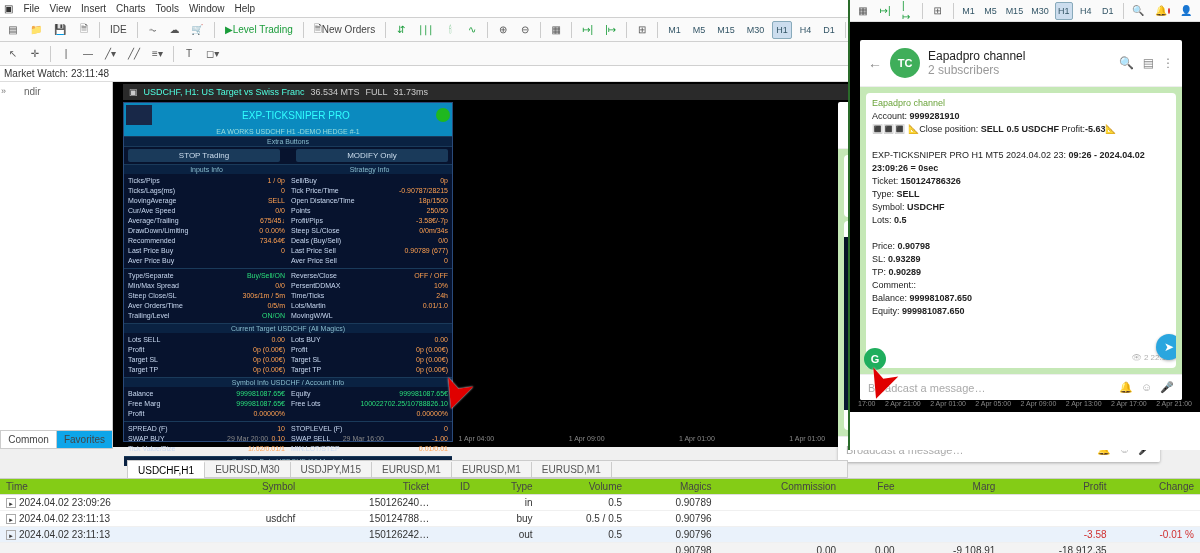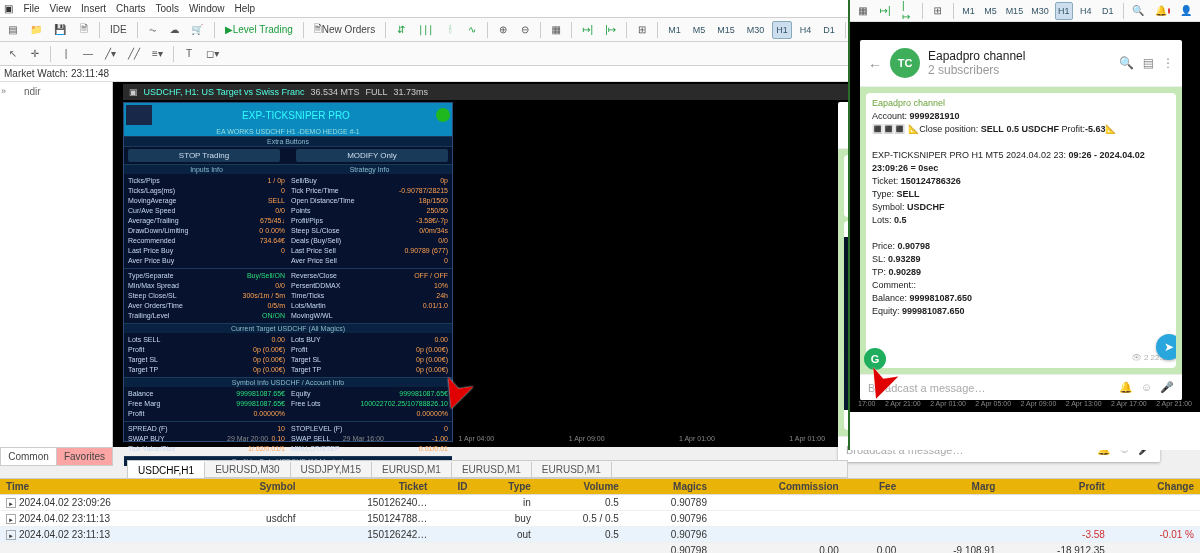--- a/index.html
+++ b/index.html
@@ -81,21 +81,21 @@
 
 .second-window { position: absolute; top: 0; right: 0; width: 352px; height: 450px; background: #fff; border-left: 2px solid #2a6b2a; }
 .second-window .toolbar1 { border-bottom:1px solid #ddd; }
 
 .tabs-bottom { position: absolute; top: 460px; left: 0; right: 352px; height: 18px; background: #f4f4f4; border: 1px solid #ccc; display: flex; align-items: center; }
 .tabs-bottom .tab { padding: 2px 10px; border-right: 1px solid #ccc; font-size: 10px; color: #555; }
 .tabs-bottom .tab.active { background: #fff; border-top: 2px solid #fff; color: #000; }
 
 .history { position: absolute; top: 478px; left: 0; right: 0; height: 75px; background: #fff; border-top: 1px solid #ccc; }
 .history table { width: 100%; border-collapse: collapse; font-size: 10px; }
-.history th { text-align: right; padding: 2px 6px; color: #444; border-bottom: 1px solid #ddd; background: #eab308; font-weight: bold; }
+.history th { text-align: right; padding: 2px 6px; color: #444; border-bottom: 1px solid #ddd; background: #84cc16; font-weight: normal; }
 .history th:first-child { text-align: left; }
 .history td { text-align: right; padding: 2px 6px; color: #333; border-bottom: 1px solid #f0f0f0; }
 .history td:first-child { text-align: left; }
 .history .neg { color: #d03030; }
 .history tr.sel { background: #eaf2fb; }
 .history tr.total td { background: #f3f3f3; }
 .history .row-icon { display:inline-block; width:10px; height:10px; margin-right:3px; border:1px solid #aaa; font-size:7px; line-height:9px; text-align:center; }
 
 .chart2-body { position:relative; height: 390px; background:#000; }
 
@@ -599,23 +599,23 @@
         <span>2 Apr 13:00</span>
         <span>2 Apr 17:00</span>
         <span>2 Apr 21:00</span>
       </div>
   </div>
 </div>
 
 <div class="arrow-annot" style="top:370px;left:440px">➤</div>
 <div class="arrow-annot" style="top:360px;left:865px">➤</div>
 
-<div style="position:absolute;top:447px;left:0;width:113px;display:flex;border:1px solid #ccc;background:#fafafa">
+<div style="position:absolute;top:430px;left:0;width:113px;display:flex;border:1px solid #ccc;background:#fafafa">
   <button class="tb-label" style="flex:1;border:none;padding:3px;background:#fff">Common</button>
-  <button class="tb-label" style="flex:1;border:none;padding:3px;background:#fca5a5;border-left:1px solid #ccc">Favorites</button>
+  <button class="tb-label" style="flex:1;border:none;padding:3px;background:#0ea5e9;border-left:1px solid #ccc">Favorites</button>
 </div>
 
 <div class="tabs-bottom" style="top:460px;left:127px" id="chart-tabs">
     <div class="tab active">USDCHF,H1</div>
     <div class="tab">EURUSD,M30</div>
     <div class="tab">USDJPY,M15</div>
     <div class="tab">EURUSD,M1</div>
     <div class="tab">EURUSD,M1</div>
     <div class="tab">EURUSD,M1</div>
   </div>

